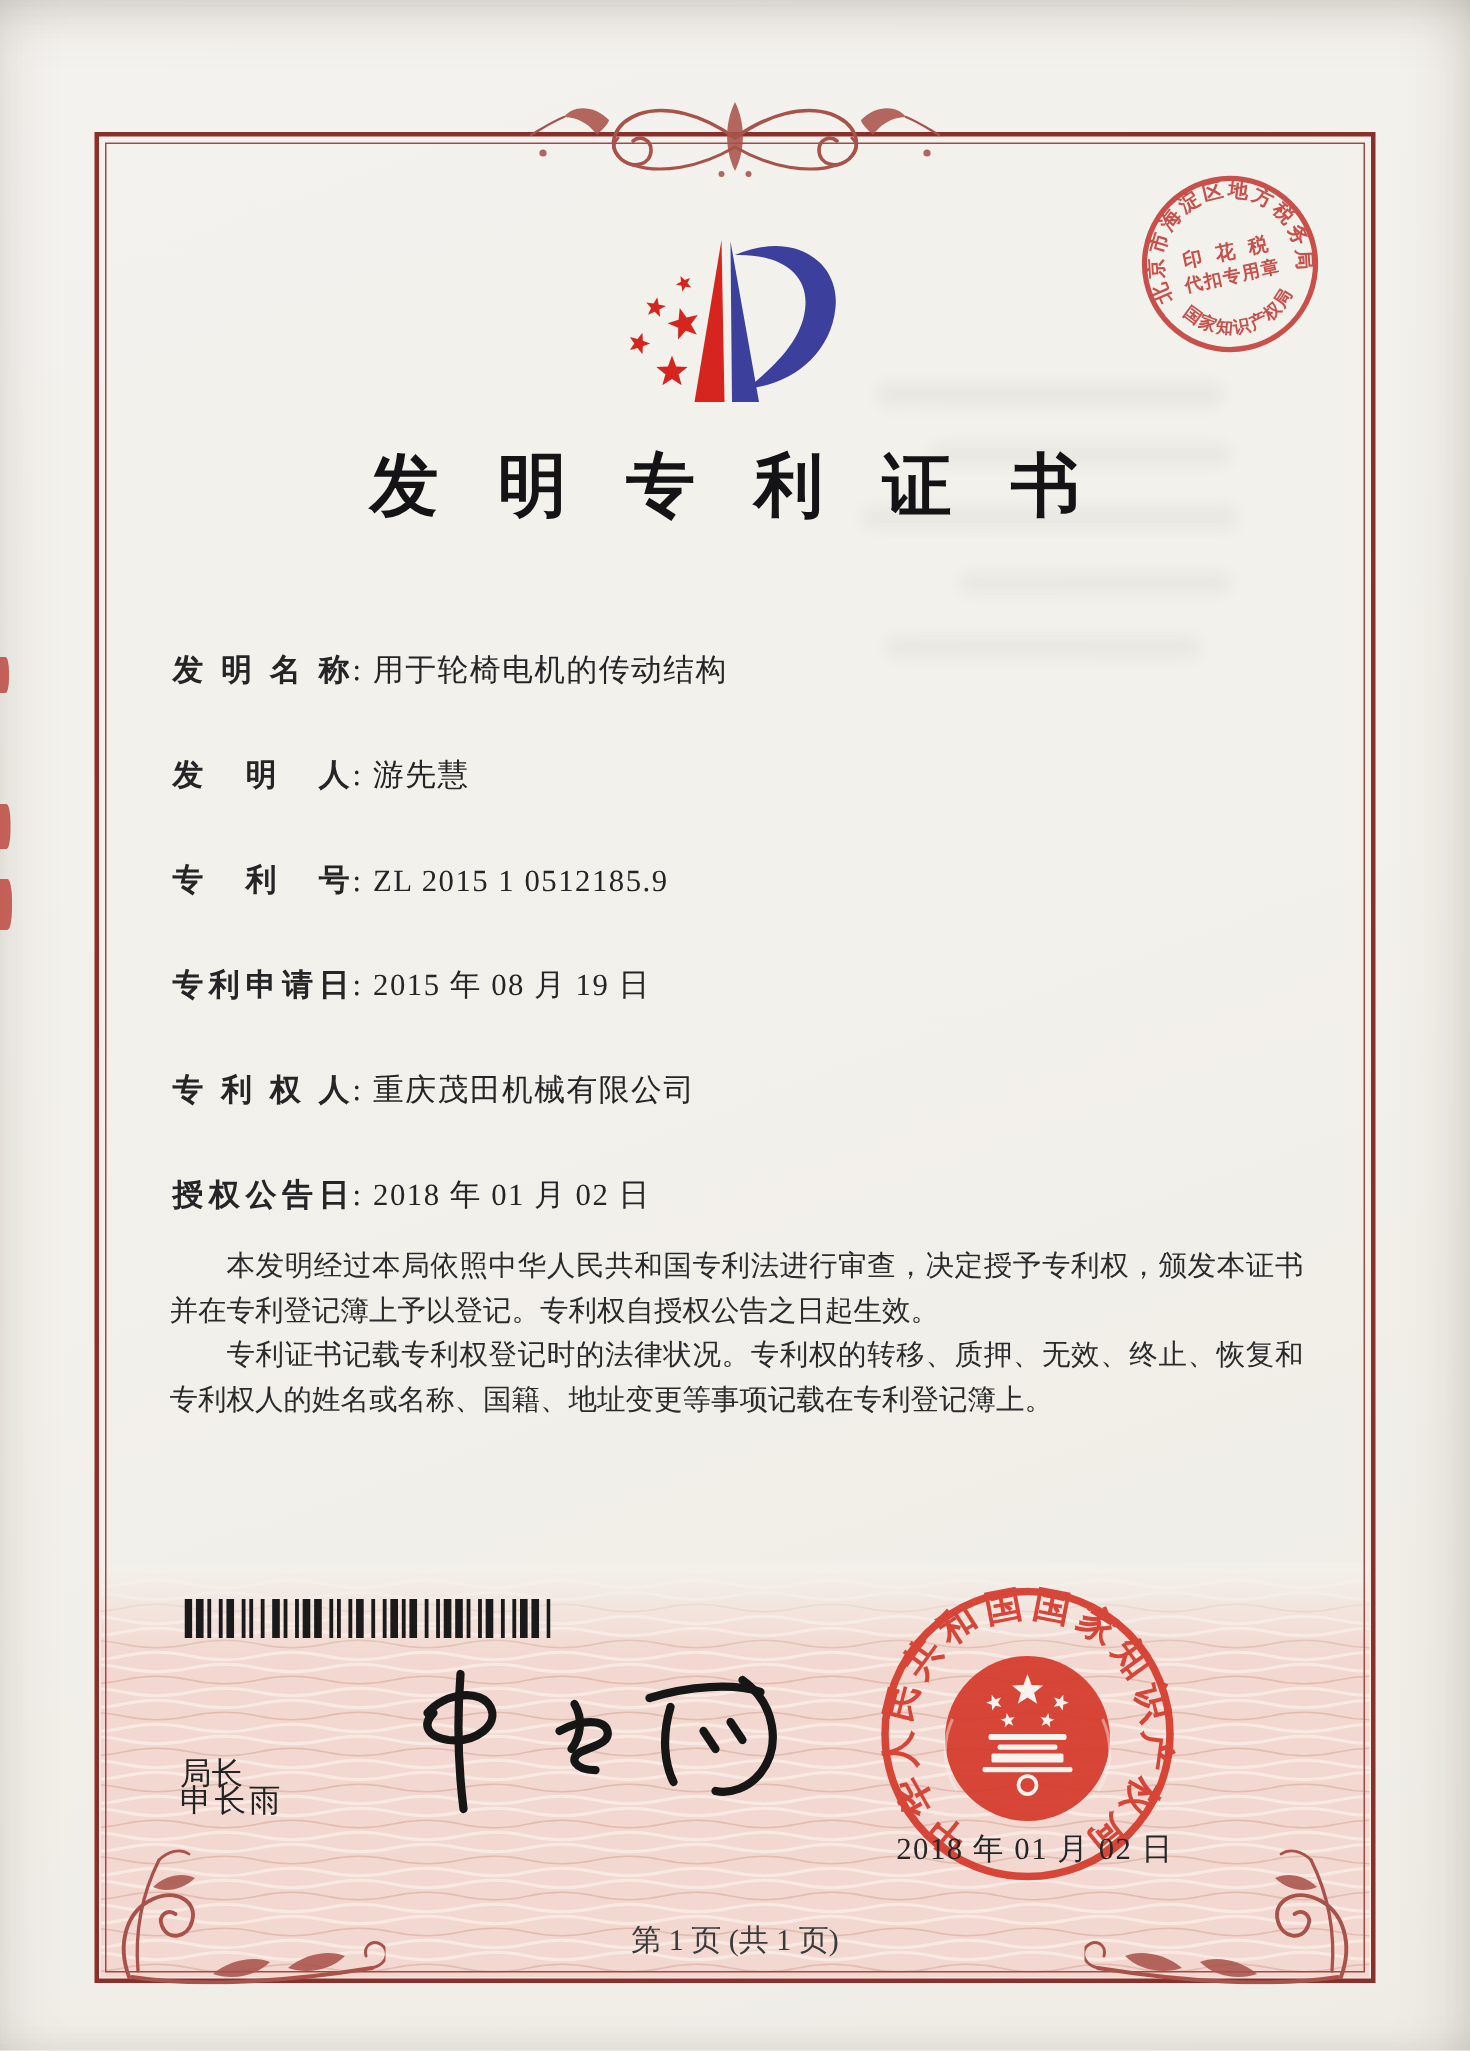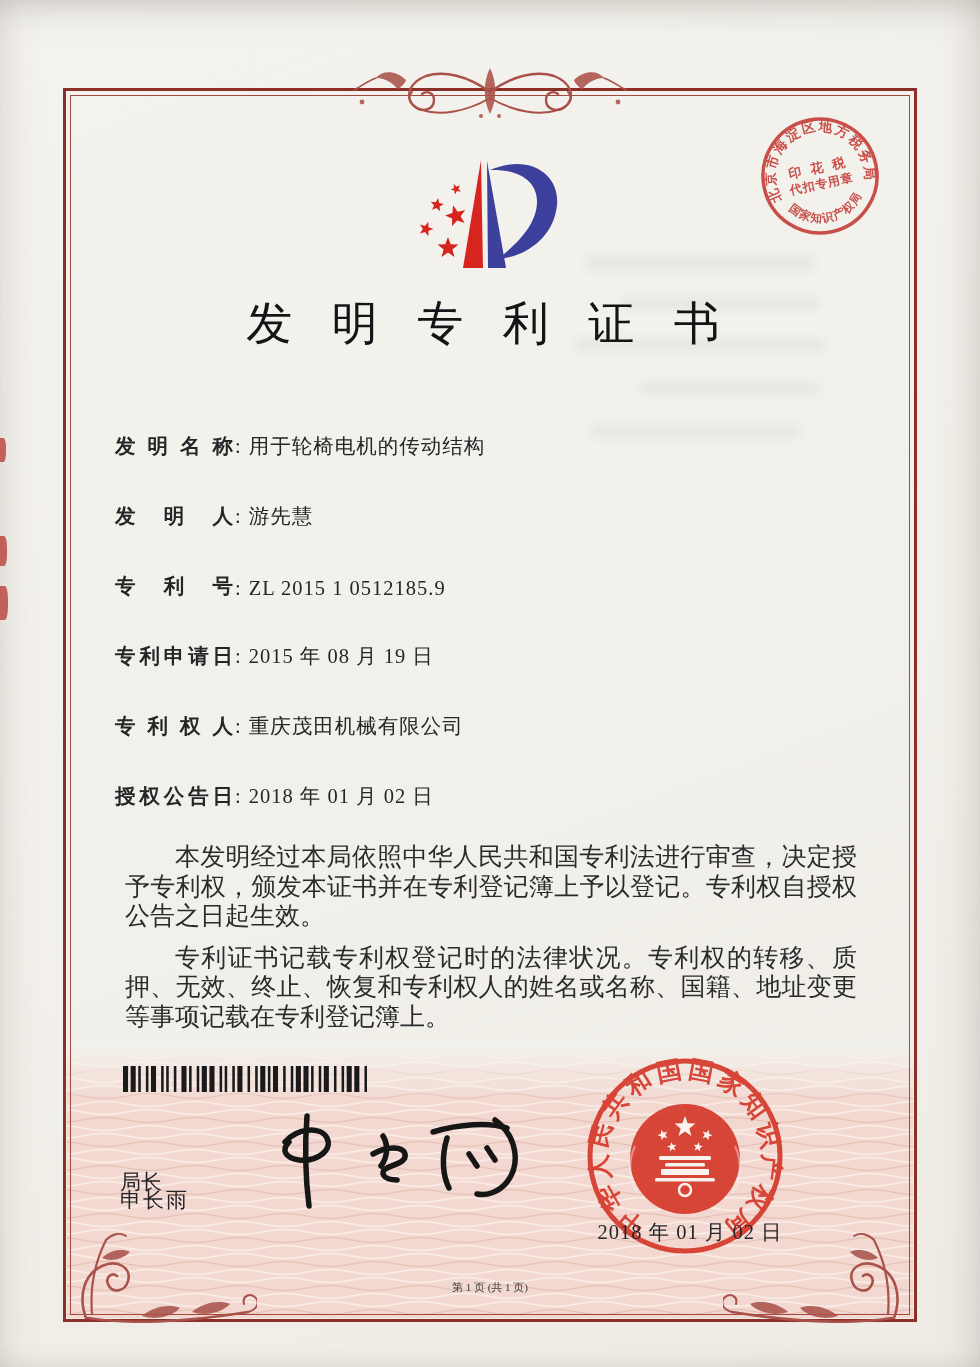--- a/index.html
+++ b/index.html
@@ -13,37 +13,37 @@
                    inset 0 -20px 30px -26px rgba(110,105,95,.20);}
   .frame-outer{position:absolute;left:63px;top:88px;width:854px;height:1234px;
         border:3px solid #8c2f28;box-sizing:border-box;}
   .frame-inner{position:absolute;left:70px;top:95px;width:840px;height:1220px;
         border:1px solid #a34a40;box-sizing:border-box;}
   .pink-zone{position:absolute;left:67px;top:1042px;width:846px;height:276px;overflow:hidden;}
   .pink-fade{position:absolute;left:0;top:0;width:100%;height:62px;
         background:linear-gradient(#f2f0ea 8%,rgba(242,240,234,0));}
   .cert-no{position:absolute;left:93px;top:166px;font-size:19px;letter-spacing:2px;color:#2a2a2c;}
   .title{position:absolute;left:90px;top:293px;width:800px;text-align:center;
-        font-size:46px;font-weight:400;letter-spacing:14px;color:#141416;}
+        font-size:46px;font-weight:700;letter-spacing:14px;color:#141416;}
   .fields{position:absolute;left:115px;top:432px;width:640px;}
   .frow{position:absolute;left:0;white-space:nowrap;font-size:20.5px;color:#252528;}
   .flabel{display:inline-block;width:118px;text-align:justify;text-align-last:justify;vertical-align:bottom;font-weight:bold;}
   .fcolon{margin:0 8px 0 2px;}
   .fvalue{letter-spacing:1px;}
   .paras{position:absolute;left:113px;top:830px;width:756px;}
-  .paras p{margin:12px;font-size:25px;line-height:29.5px;text-indent:2em;
+  .paras p{margin:0;font-size:19px;line-height:29.5px;text-indent:2em;
         text-align:justify;color:#2b2b2e;}
   .officer-role{position:absolute;left:120px;top:1168px;font-size:21px;
         font-family:"Liberation Sans","DejaVu Sans",sans-serif;color:#232325;}
   .officer-name{position:absolute;left:120px;top:1186px;font-size:21px;letter-spacing:2px;
         font-family:Liberation Serif, serif;color:#232325;}
   .seal-date{position:absolute;left:575px;top:1218px;width:230px;text-align:center;
         font-size:20.5px;letter-spacing:1px;color:#262628;z-index:8;}
   .footer{position:absolute;left:0;top:1280px;width:980px;text-align:center;
-        font-size:11px;color:#3a3a3c;}
+        font-size:20px;color:#3a3a3c;}
   .abs{position:absolute;}
   .ghost{position:absolute;background:#555;opacity:.06;filter:blur(5px);border-radius:6px;}
   .edge-mark{position:absolute;left:0;background:#b8352c;opacity:.75;filter:blur(.5px);
         border-radius:0 40% 40% 0;}
   .orn-stroke{fill:none;stroke:#a8524a;stroke-linecap:round;}
   .orn-fill{fill:#a8524a;opacity:.88;}
   .sig path{fill:none;stroke:#161616;stroke-width:5.5;stroke-linecap:round;stroke-linejoin:round;}
   .seal-text{fill:#d53a2c;font-weight:bold;font-family:"Liberation Serif","DejaVu Serif",serif;}
   .stamp-text{fill:#c5423d;font-weight:bold;font-family:"Liberation Serif","DejaVu Serif",serif;}
 </style>

